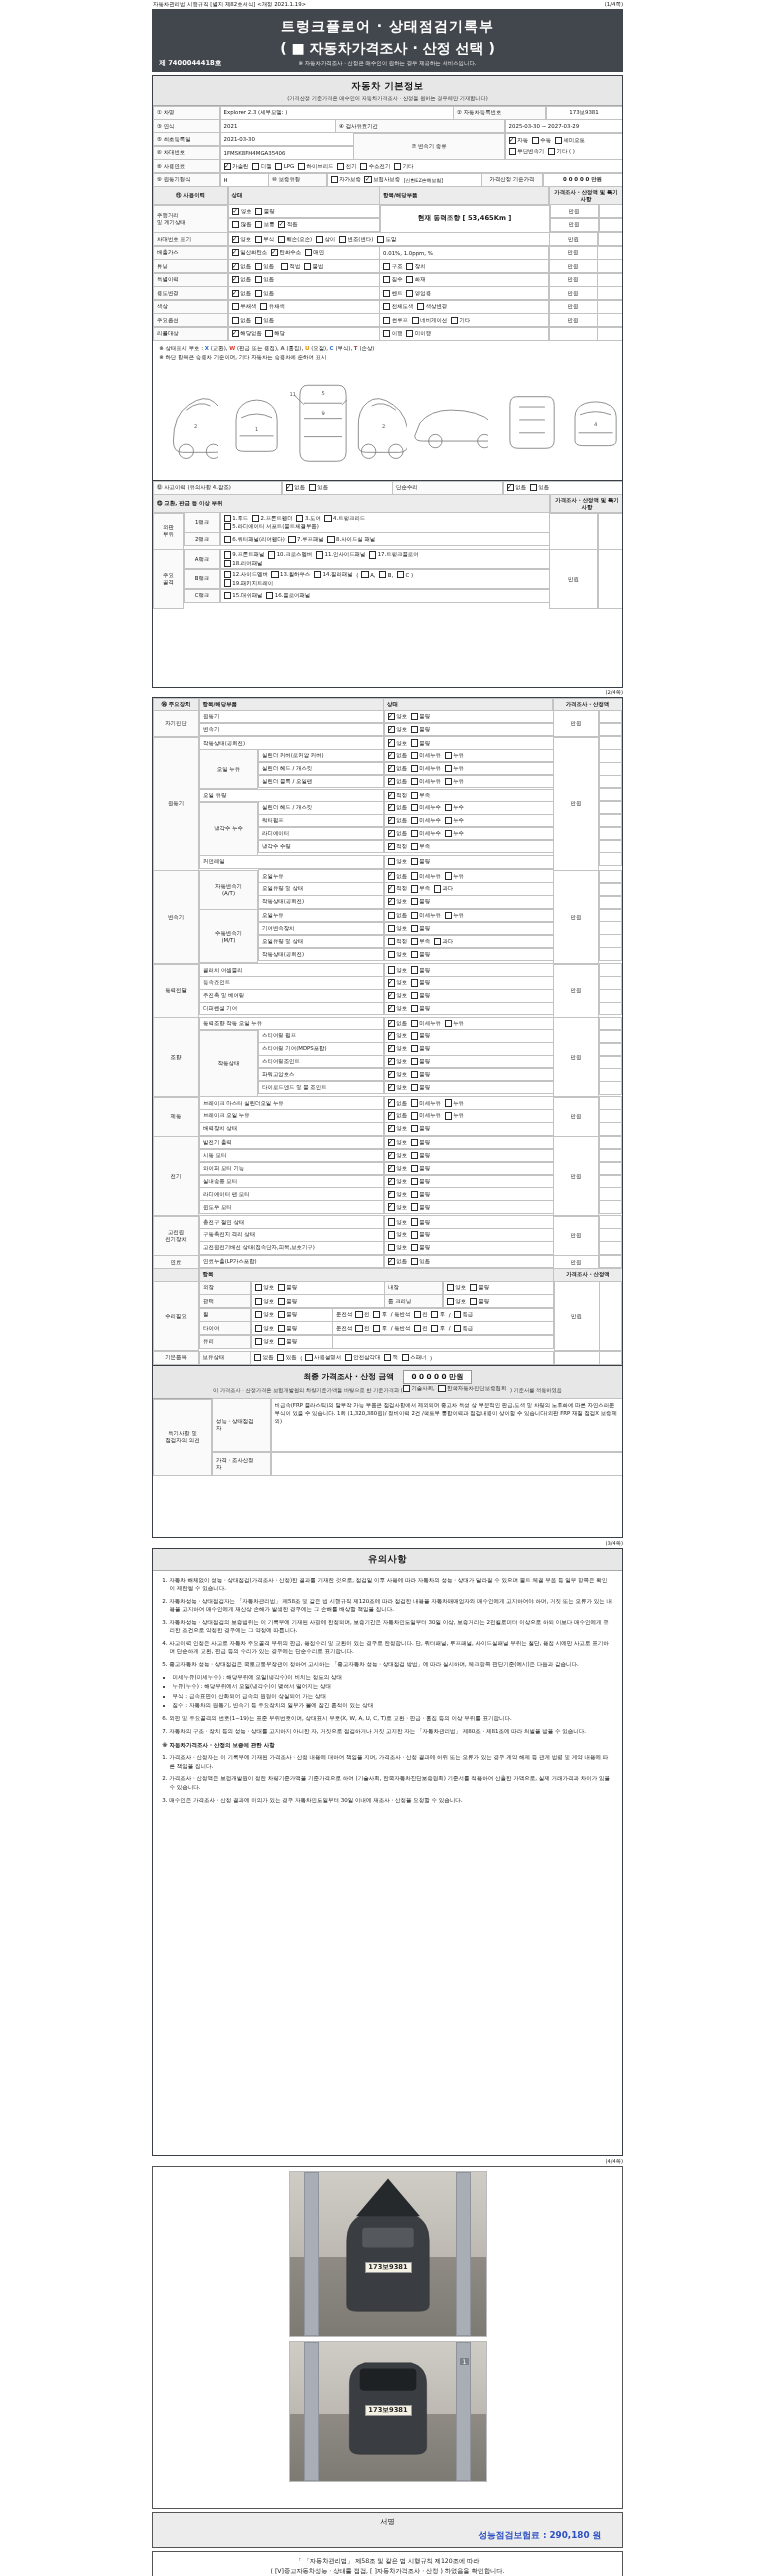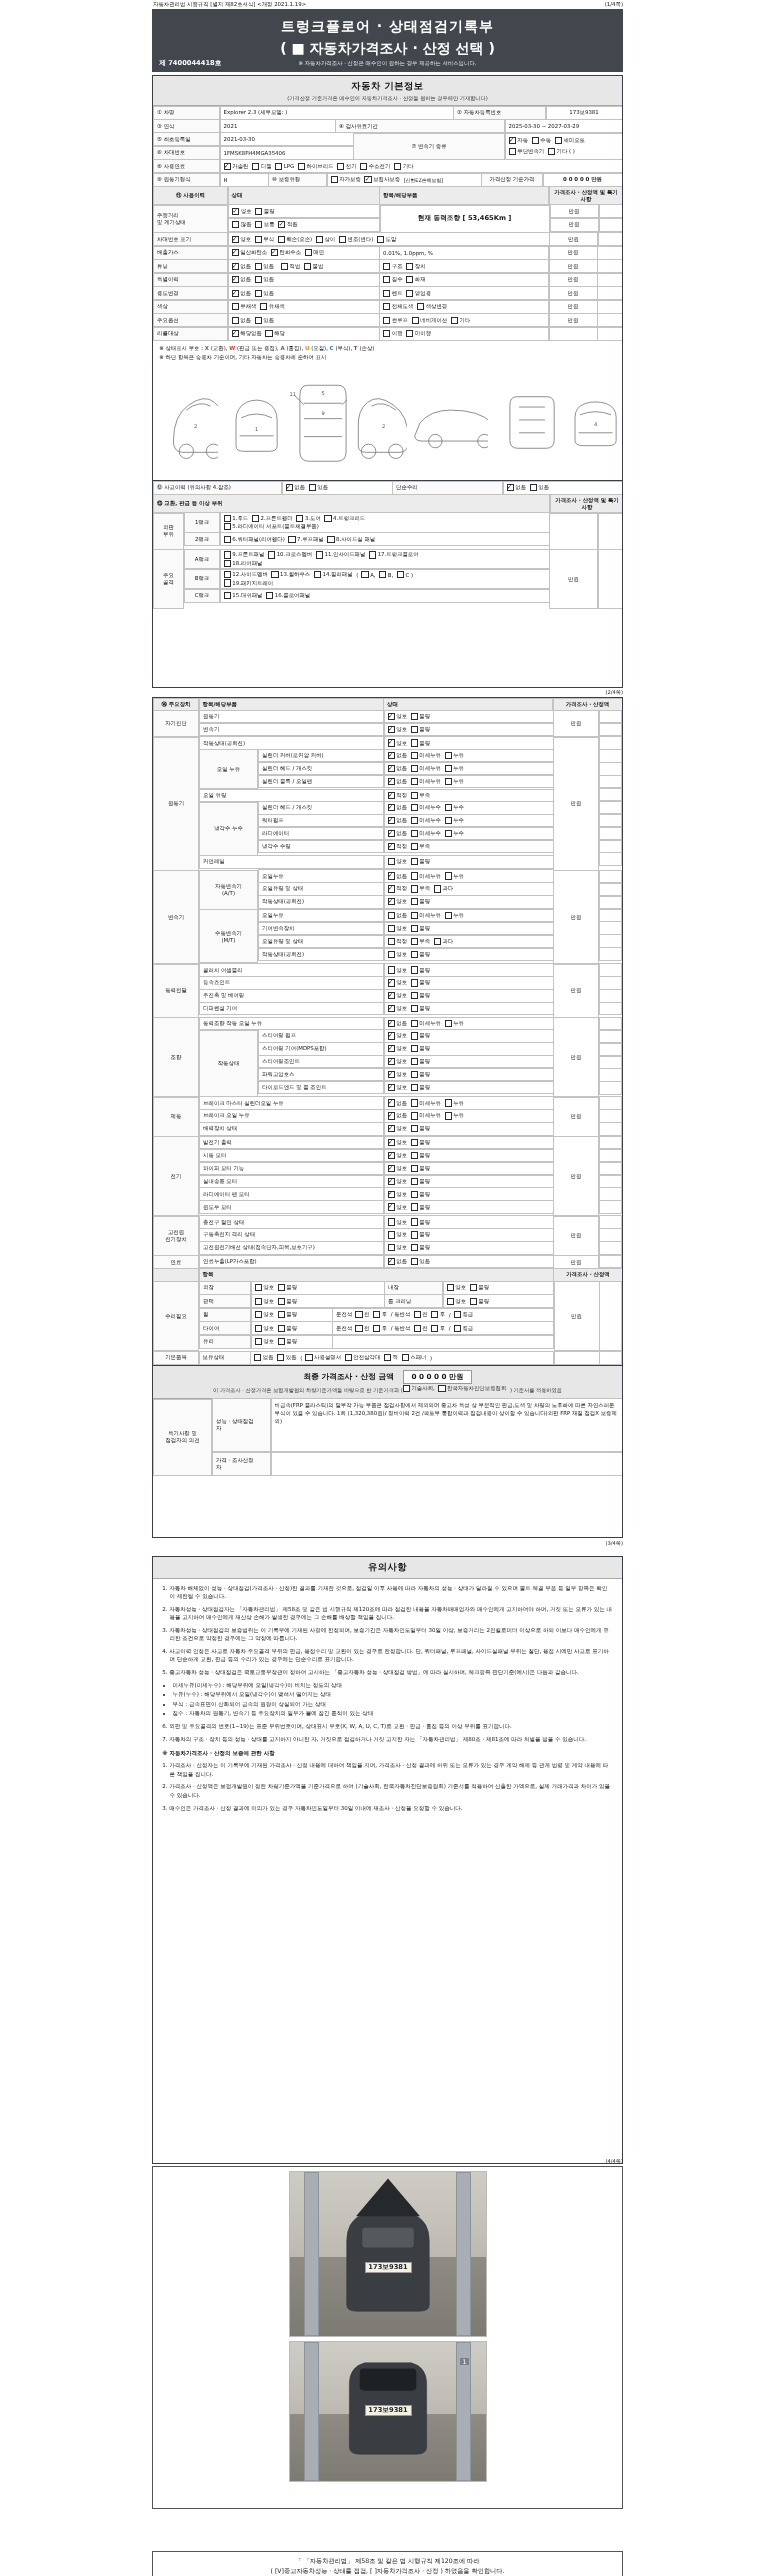--- a/index.html
+++ b/index.html
@@ -1711,21 +1711,21 @@
           <div class="frow">
             <div class="fcell lab pre" style="width: 59px; flex: 0 0 59px; min-height: 24px;">가격 · 조사산정
 자</div>
             <div class="fcell " style="width: 353px; flex: 0 0 353px; min-height: 24px;"></div>
           </div>
         </div>
       </div>
     </div>
   <div class="pagemark" style="top:1540px;">(3/4쪽)</div>
 
-  <div class="docbox" style="top:1548px;height:608px;margin-top:8px;" id="page3">
+  <div class="docbox" style="top:1548px;height:608px;" id="page3">
       <div class="band">
         <div class="bt">유의사항</div>
       </div>
       <div class="notice-body">
         <p>1.  자동차 해체없이 성능 · 상태점검(가격조사 · 산정)한 결과를 기재한 것으로, 점검일 이후 사용에 따라 자동차의 성능 · 상태가 달라질 수 있으며 볼트 체결 부품 등 일부 항목은 확인이 제한될 수 있습니다.</p>
         <p>2.  자동차성능 · 상태점검자는 「자동차관리법」 제58조 및 같은 법 시행규칙 제120조에 따라 점검한 내용을 자동차매매업자와 매수인에게 고지하여야 하며, 거짓 또는 오류가 있는 내용을 고지하여 매수인에게 재산상 손해가 발생한 경우에는 그 손해를 배상할 책임을 집니다.</p>
         <p>3.  자동차성능 · 상태점검의 보증범위는 이 기록부에 기재된 사항에 한정되며, 보증기간은 자동차인도일부터 30일 이상, 보증거리는 2천킬로미터 이상으로 하되 이보다 매수인에게 유리한 조건으로 약정한 경우에는 그 약정에 따릅니다.</p>
         <p>4.  사고이력 인정은 사고로 자동차 주요골격 부위의 판금, 용접수리 및 교환이 있는 경우로 한정합니다. 단, 쿼터패널, 루프패널, 사이드실패널 부위는 절단, 용접 시에만 사고로 표기하며 단순하게 교환, 판금 등의 수리가 있는 경우에는 단순수리로 표기합니다.</p>
         <p>5.  중고자동차 성능 · 상태점검은 국토교통부장관이 정하여 고시하는 「중고자동차 성능 · 상태점검 방법」에 따라 실시하며, 체크항목 판단기준(예시)은 다음과 같습니다.</p>
         <ul>
@@ -1762,20 +1762,24 @@
           <svg width="196" height="139" style="position: absolute; left: 0px; top: 0px;" viewBox="0 0 380 270">
             <path d="M115 204 L115 81 Q115 48.6 145 40.5 L235 40.5 Q265 48.6 265 81 L265 204 Q265 218 245 218 L135 218 Q115 218 115 204 Z" fill="#3a3e42" stroke="#2c3033"></path>
             <rect x="135" y="51.3" width="110" height="43.2" fill="#1e2124" rx="8"></rect>
           </svg>
           <div class="plate" style="width: 45px; font-size: 6.7px; left: 75px; top: 63px;">173보9381</div>
           <div style="position: absolute; right: 16.5px; top: 15.5px; color: rgb(255, 255, 255); background: rgb(125, 130, 138); width: 9.3px; text-align: center; font-size: 6.2px;">1</div>
         </div>
       </div>
   </div>
 
+  <div class="docbox signbox" style="top:2512px;height:36px;border-color:#555;">
+    <div class="st">서명</div>
+    <div class="fee" id="fee-line" style="color: rgb(44, 79, 196);">성능점검보험료 : 290,180 원</div>
+  </div>
 
   <div class="docbox footbox" style="top:2551px;height:31px;border-color:#555;">
     <div>「 「자동차관리법」 제58조 및 같은 법 시행규칙 제120조에 따라</div>
     <div>( [V]중고자동차성능 · 상태를 점검,  [  ]자동차가격조사 ·  산정 ) 하였음을 확인합니다.</div>
   </div>
 
 </div>
 
 
 </body></html>

